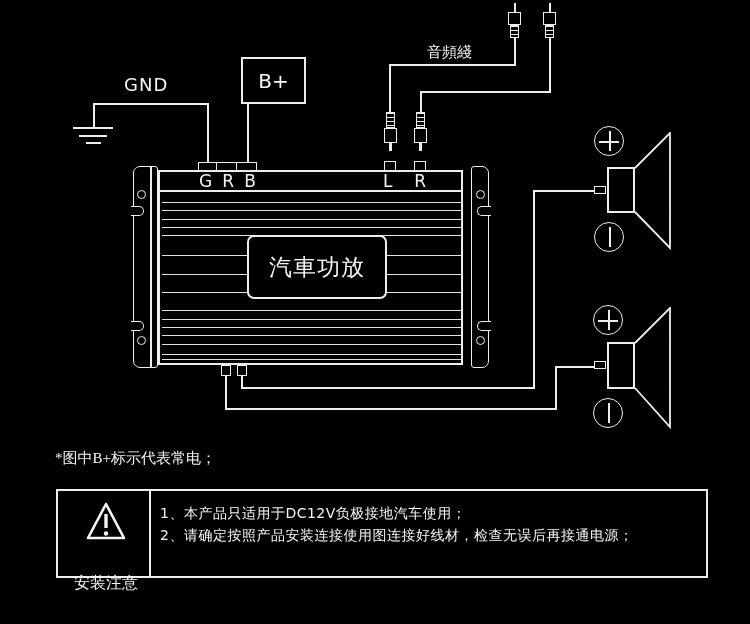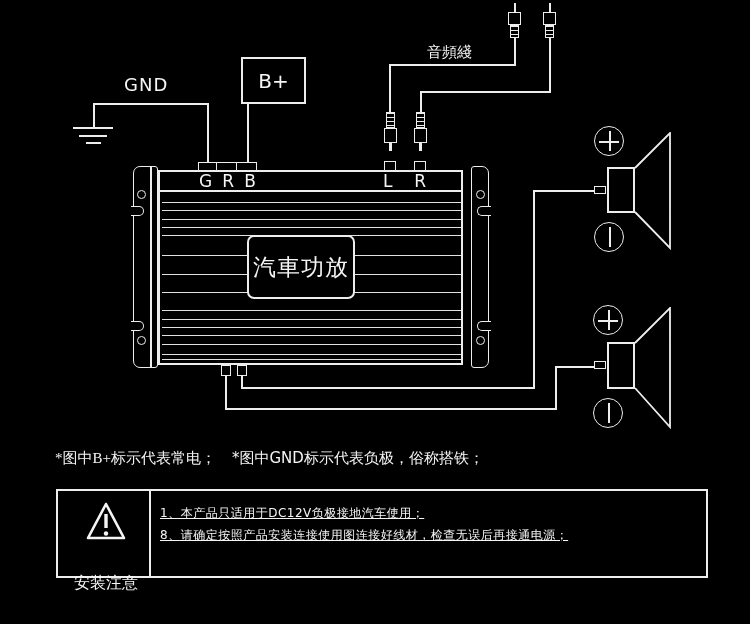--- a/index.html
+++ b/index.html
@@ -31,21 +31,21 @@
   .fin{position:absolute;left:2px;width:299px;height:1px;background:#e2e2e2;}
   .bracket{position:absolute;border:1.5px solid #ededed;background:#000;}
   .hole{position:absolute;width:9px;height:9px;border:1.5px solid #ededed;border-radius:50%;background:#000;}
   .notch{position:absolute;background:#000;border:1.5px solid #ededed;}
   .term{position:absolute;border:1.5px solid #ededed;background:#000;}
   
   .pol{position:absolute;width:30px;height:30px;border:1.5px solid #ededed;border-radius:50%;background:#000;}
   .pol .barh{position:absolute;left:4px;top:14px;width:20px;height:1.5px;background:#ededed;}
   .pol .barv{position:absolute;left:14px;top:4px;width:1.5px;height:20px;background:#ededed;}
   
-  .witem{line-height:22px;font-size:12px;letter-spacing:0.5px;text-decoration:underline;}
+  .witem{line-height:22px;font-size:14px;letter-spacing:0.5px;}
 </style>
 </head>
 <body>
 
 <div id="canvas">
 
   <div class="lbl" style="left:124px;top:74px;font-size:18px;letter-spacing:1px;">GND</div>
   <div class="wh" style="left:93px;top:103px;width:115px;"></div>
   <div class="wv" style="left:93px;top:103px;height:24px;"></div>
   <div class="wv" style="left:207px;top:103px;height:60px;"></div>
@@ -134,21 +134,21 @@
     <span>L</span>
     <span>R</span>
   </div>
 
   <div class="term" style="left:198px;top:162px;width:20px;height:9px;"></div>
   <div class="term" style="left:216px;top:162px;width:21px;height:9px;"></div>
   <div class="term" style="left:236px;top:162px;width:21px;height:9px;"></div>
   <div class="term" style="left:384px;top:161px;width:12px;height:10px;"></div>
   <div class="term" style="left:414px;top:161px;width:12px;height:10px;"></div>
 
-  <div class="obox2" style="left:247px;top:235px;width:108px;height:64px;border-radius:7px;display:flex;align-items:center;justify-content:center;">
+  <div class="obox2" style="left:247px;top:235px;width:140px;height:64px;border-radius:7px;display:flex;align-items:center;justify-content:center;">
     <span style="font-size:23px;letter-spacing:1px;">汽車功放</span>
   </div>
 
   <div class="term" style="left:221px;top:365px;width:10px;height:11px;"></div>
   <div class="term" style="left:237px;top:365px;width:10px;height:11px;"></div>
 
   <div class="wv" style="left:241px;top:376px;height:12px;"></div>
   <div class="wh" style="left:241px;top:387px;width:293px;"></div>
   <div class="wv" style="left:533px;top:190px;height:199px;"></div>
   <div class="wh" style="left:533px;top:190px;width:61px;"></div>
@@ -178,29 +178,28 @@
   <div class="term" style="left:594px;top:361px;width:12px;height:8px;"></div>
   <div class="obox2" style="left:607px;top:342px;width:28px;height:47px;"></div>
   <svg class="abs" style="left:634px;top:307px;" width="38" height="122" viewBox="0 0 38 122">
     <polyline points="1,36 36,1 36,120 1,81" fill="none" stroke="#ededed" stroke-width="1.8"></polyline>
   </svg>
   <div class="pol" style="left:593px;top:398px;">
     <div class="barv"></div>
   </div>
 
   <div class="lbl" style="left:55px;top:449px;font-size:15px;font-family:Liberation Serif, serif;">*图中B+标示代表常电；</div>
-  <div class="lbl" style="left:232px;top:449px;font-size:15px;">*图中GND标示代表负极，俗称搭铁；</div>
 
   <div class="obox2" style="left:56px;top:489px;width:652px;height:89px;">
     <div class="wv" style="left:91px;top:0;height:85px;background:#ededed;"></div>
     <svg class="abs" style="left:27px;top:10px;" width="42" height="42" viewBox="0 0 42 42">
       <path d="M21 3 L39 37 L3 37 Z" fill="none" stroke="#f5f5f5" stroke-width="2.6" stroke-linejoin="round"></path>
       <line x1="21" y1="13" x2="21" y2="27" stroke="#f5f5f5" stroke-width="3.4"></line>
       <circle cx="21" cy="32.5" r="2.2" fill="#f5f5f5"></circle>
     </svg>
     <div class="lbl" style="left:8px;top:52px;width:80px;text-align:center;font-size:16px;margin-top:30px;">安装注意</div>
     <div class="abs" style="left:102px;top:11px;right:8px;">
       <div class="witem">1、本产品只适用于DC12V负极接地汽车使用；</div>
-      <div class="witem">8、请确定按照产品安装连接使用图连接好线材，检查无误后再接通电源；</div>
+      <div class="witem">2、请确定按照产品安装连接使用图连接好线材，检查无误后再接通电源；</div>
     </div>
   </div>
 
 </div>
 
 </body></html>

